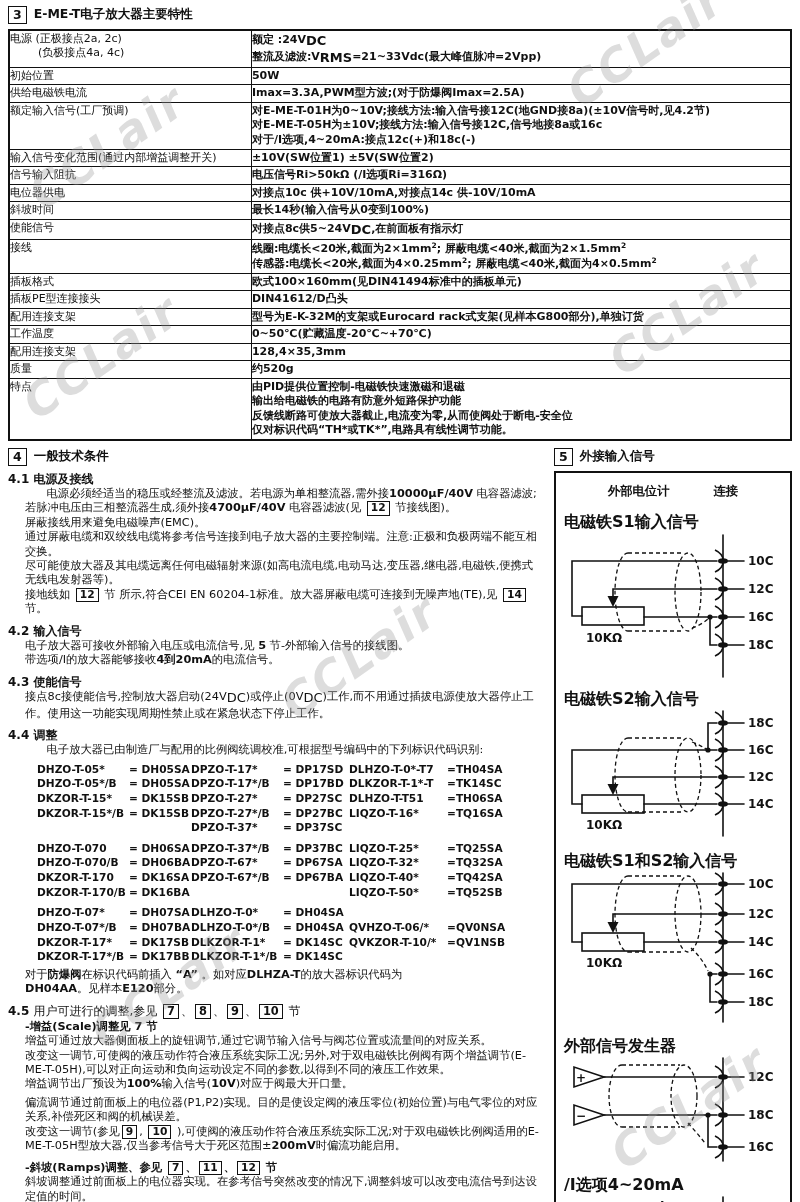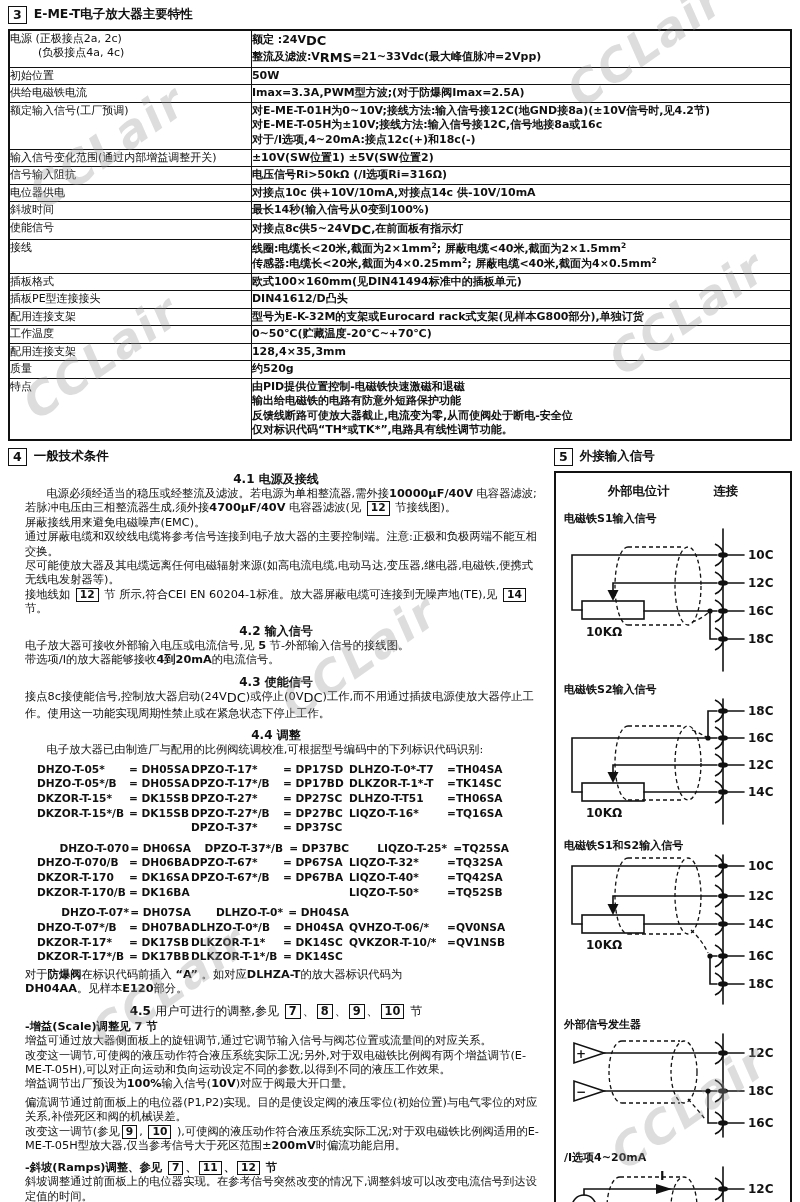--- a/index.html
+++ b/index.html
@@ -23,32 +23,32 @@
   table.spec { border-collapse: collapse; width: 100%; border: 2px solid #111; margin-top: 4px; }
   table.spec td { border: 1px solid #111; padding: 1px 0; vertical-align: top; font-size: 11px; line-height: 1.32; }
   td.lbl { width: 31%; font-weight: 400; white-space: pre-wrap; }
   td.val { font-weight: 700; }
   
   .cols { display: flex; gap: 10px; margin-top: 7px; }
   .leftcol { flex: 1; min-width: 0; }
   .rightcol { width: 238px; flex: 0 0 238px; }
   .para { white-space: pre-wrap; line-height: 1.28; }
   .sub { margin-bottom: 6px; }
-  .subhead { font-weight: 700; font-size: 12px; line-height: 1.35; text-align: center; }
+  .subhead { font-weight: 700; font-size: 12px; line-height: 1.35; }
   .subbody { margin-left: 17px; }
   .blockhead { font-weight: 700; line-height: 1.35; }
   
   .codes { margin: 4px 0 4px 0; }
   .crow { display: grid; grid-template-columns: 92px 62px 92px 66px 98px 62px; padding-left: 12px;
           font-size: 10.6px; font-weight: 700; line-height: 1.38; }
-  .crow.gap { margin-top: 6px; text-align: right; }
+  .crow.gap { margin-top: 6px; }
   
   .sigbox { border: 2px solid #111; padding: 6px 4px 4px 4px; margin-top: 3px; }
   .bhead { display: flex; justify-content: center; gap: 44px; font-weight: 700; font-size: 12.3px; margin: 4px 0 12px 0; }
-  .dcap { font-weight: 700; font-size: 11px; margin: 5px 0 0 4px; line-height: 1.2; }
+  .dcap { font-weight: 700; font-size: 16px; margin: 5px 0 0 4px; line-height: 1.2; }
   svg .wire { stroke: #111; stroke-width: 1.6; fill: none; stroke-linecap: round; }
   svg .dash { stroke: #111; stroke-width: 1.3; fill: none; stroke-dasharray: 4 3; }
   svg text { font-family: "DejaVu Sans", sans-serif; font-weight: 700; fill: #111; }
   svg .pinlbl { font-size: 12px; }
   svg .complbl { font-size: 12px; }
   
   .wm {
     position: absolute; z-index: 2; pointer-events: none;
     font-size: 46px; font-weight: 700; font-style: italic;
     color: #9a9a9a; opacity: 0.33; transform: rotate(-35deg); letter-spacing: 2px;

